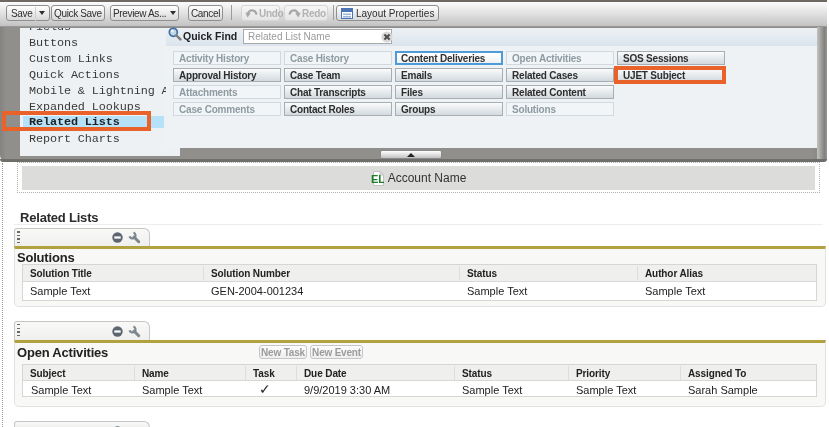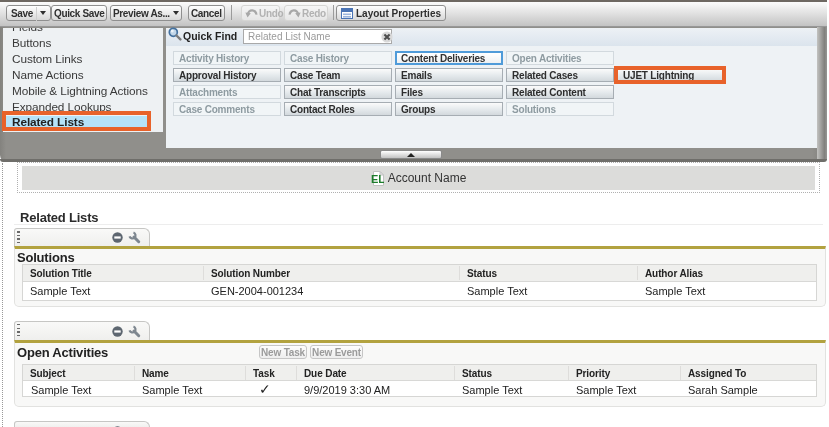--- a/index.html
+++ b/index.html
@@ -2,21 +2,21 @@
 <html><head>
 <meta charset="utf-8">
 <style>
 html,body{margin:0;padding:0;}
 body{font-family:"Liberation Sans",sans-serif;background:#fff;}
 #root{position:relative;width:829px;height:427px;overflow:hidden;background:#fff;}
 .abs{position:absolute;}
 
 .tbtn{position:absolute;top:5px;height:16px;line-height:16px;box-sizing:border-box;
   background:linear-gradient(#ffffff,#e9e9e9 55%,#d8d8d8);border:1px solid #8f8f8f;border-radius:3px;
-  font-size:10px;font-weight:bold;color:#2f2f2f;padding:0 2px;letter-spacing:-0.35px;white-space:nowrap;}
+  font-size:10px;font-weight:normal;color:#2f2f2f;padding:0 2px;letter-spacing:-0.35px;white-space:nowrap;}
 .tflat{position:absolute;top:5px;height:16px;line-height:16px;box-sizing:border-box;font-size:10px;font-weight:bold;color:#b2b2b2;white-space:nowrap;border:1px solid #d6d6d4;border-radius:3px;background:linear-gradient(#f6f6f6,#e6e6e6);padding:0 3px;letter-spacing:-0.3px;}
 .tsep{position:absolute;top:5px;height:15px;width:1px;background:#9b9b9b;}
 .tri-d{display:inline-block;width:0;height:0;border-left:3.5px solid transparent;border-right:3.5px solid transparent;border-top:4.5px solid #2f2f2f;vertical-align:middle;margin-bottom:2px;}
 
 .sitem{position:absolute;left:9px;height:16px;line-height:16px;font-size:11.8px;letter-spacing:-0.1px;color:#3a3a3a;white-space:nowrap;}
 
 .pit{position:absolute;width:108px;height:14px;box-sizing:border-box;font-size:10px;font-weight:bold;letter-spacing:-0.2px;
   line-height:12px;padding:1px 0 0 5px;white-space:nowrap;overflow:hidden;}
 .pit.on{border:1px solid #a6adb3;background:linear-gradient(#fbfbfb,#e4e9ec 55%,#d3d9dd);color:#2e2e2e;}
 .pit.off{border:1px solid #d2d9de;background:#f1f5f7;color:#8e9ba1;}
@@ -66,25 +66,25 @@
       </svg>Redo</div>
   <div class="tsep" style="left:333px;"></div>
   <div class="tbtn" style="left:336px;padding:0 4px;letter-spacing:0;">
     <svg width="12" height="11" viewBox="0 0 12 11" style="vertical-align:-2px;margin-right:3px;">
         <rect x="0.5" y="0.5" width="11" height="10" fill="#fff" stroke="#4a74b5"></rect>
         <rect x="1" y="1" width="10" height="3" fill="#4a74b5"></rect>
         <rect x="2" y="5.5" width="8" height="1.6" fill="#9db6dd"></rect>
         <rect x="2" y="8" width="8" height="1.6" fill="#9db6dd"></rect>
       </svg>Layout Properties</div>
 
-  <div class="abs" style="left:3px;top:28px;width:160px;height:104px;background:#eef1f3;overflow:hidden;">
+  <div class="abs" style="left:20px;top:28px;width:160px;height:128px;background:#eef1f3;overflow:hidden;font-family:Liberation Mono, monospace;">
     <div class="sitem" style="top:-9px;">Fields</div>
     <div class="sitem" style="top:7px;">Buttons</div>
     <div class="sitem" style="top:23px;text-align:center;">Custom Links</div>
-    <div class="sitem" style="top:39px;">Name Actions</div>
+    <div class="sitem" style="top:39px;">Quick Actions</div>
     <div class="sitem" style="top:55px;">Mobile &amp; Lightning Actions</div>
     <div class="sitem" style="top:71px;">Expanded Lookups</div>
     <div class="abs" style="left:3px;top:87.5px;width:141px;height:12px;background:#b5e2f8;"></div>
     <div class="sitem" style="top:86px;font-weight:bold;color:#222;">Related Lists</div>
     <div class="sitem" style="top:103px;">Report Charts</div>
   </div>
 
   <div class="abs" style="left:2px;top:111px;width:149px;height:20px;box-sizing:border-box;border:4px solid #e8622a;"></div>
 
   <div class="abs" style="left:166px;top:28px;width:651px;height:120px;background:#eef2f5;"></div>
@@ -99,26 +99,27 @@
   <div class="abs" style="left:243px;top:29px;width:149px;height:15px;box-sizing:border-box;background:#fff;border:1px solid #a9a9a9;font-size:10px;color:#9a9a9a;line-height:14px;padding-left:4px;">Related List Name</div>
   <svg class="abs" style="left:381px;top:31px;" width="12" height="12" viewBox="0 0 12 12">
     <circle cx="6" cy="6" r="5.6" fill="#d9d9d9"></circle>
     <path d="M3.4 3.4 L8.6 8.6 M8.6 3.4 L3.4 8.6" stroke="#4e4e4e" stroke-width="2.1"></path>
   </svg>
 
   <div class="pit off" style="left:173px;top:51px;">Activity History</div>
   <div class="pit off" style="left:284px;top:51px;">Case History</div>
   <div class="pit sel" style="left:395px;top:51px;">Content Deliveries</div>
   <div class="pit off" style="left:506px;top:51px;">Open Activities</div>
+  <div class="pit on" style="left:617px;top:51px;">SOS Sessions</div>
 
   <div class="pit on" style="left:173px;top:68px;">Approval History</div>
   <div class="pit on" style="left:284px;top:68px;">Case Team</div>
   <div class="pit on" style="left:395px;top:68px;">Emails</div>
   <div class="pit on" style="left:506px;top:68px;">Related Cases</div>
-  <div class="pit on" style="left:617px;top:68px;">UJET Lightning</div>
+  <div class="pit on" style="left:617px;top:68px;">UJET Subject</div>
 
   <div class="pit off" style="left:173px;top:85px;">Attachments</div>
   <div class="pit on" style="left:284px;top:85px;">Chat Transcripts</div>
   <div class="pit on" style="left:395px;top:85px;">Files</div>
   <div class="pit on" style="left:506px;top:85px;">Related Content</div>
 
   <div class="pit on" style="left:284px;top:102px;">Contact Roles</div>
   <div class="pit off" style="left:173px;top:102px;">Case Comments</div>
   <div class="pit on" style="left:395px;top:102px;">Groups</div>
   <div class="pit off" style="left:506px;top:102px;">Solutions</div>

